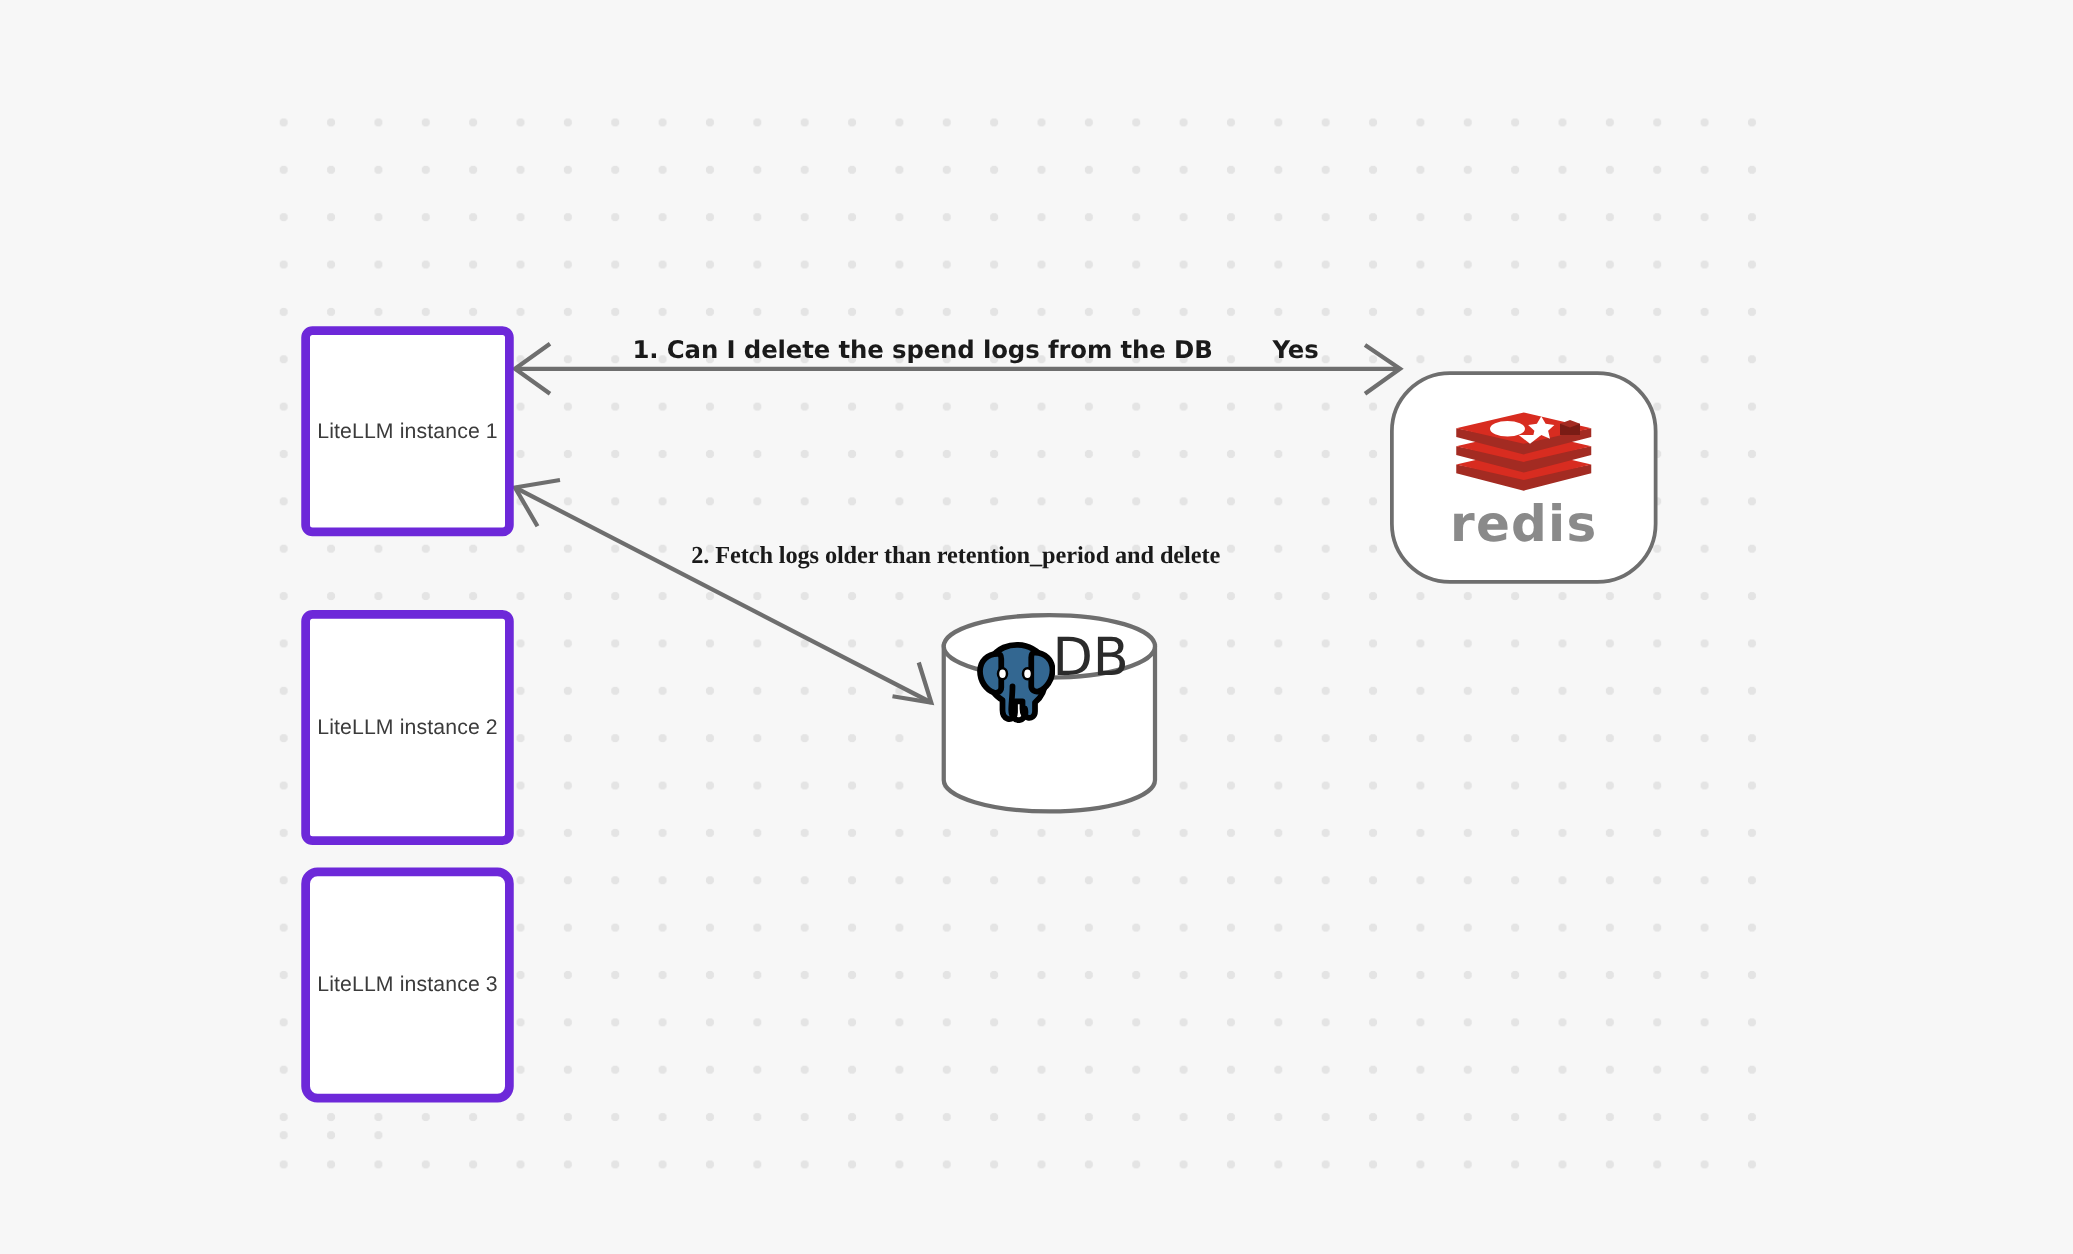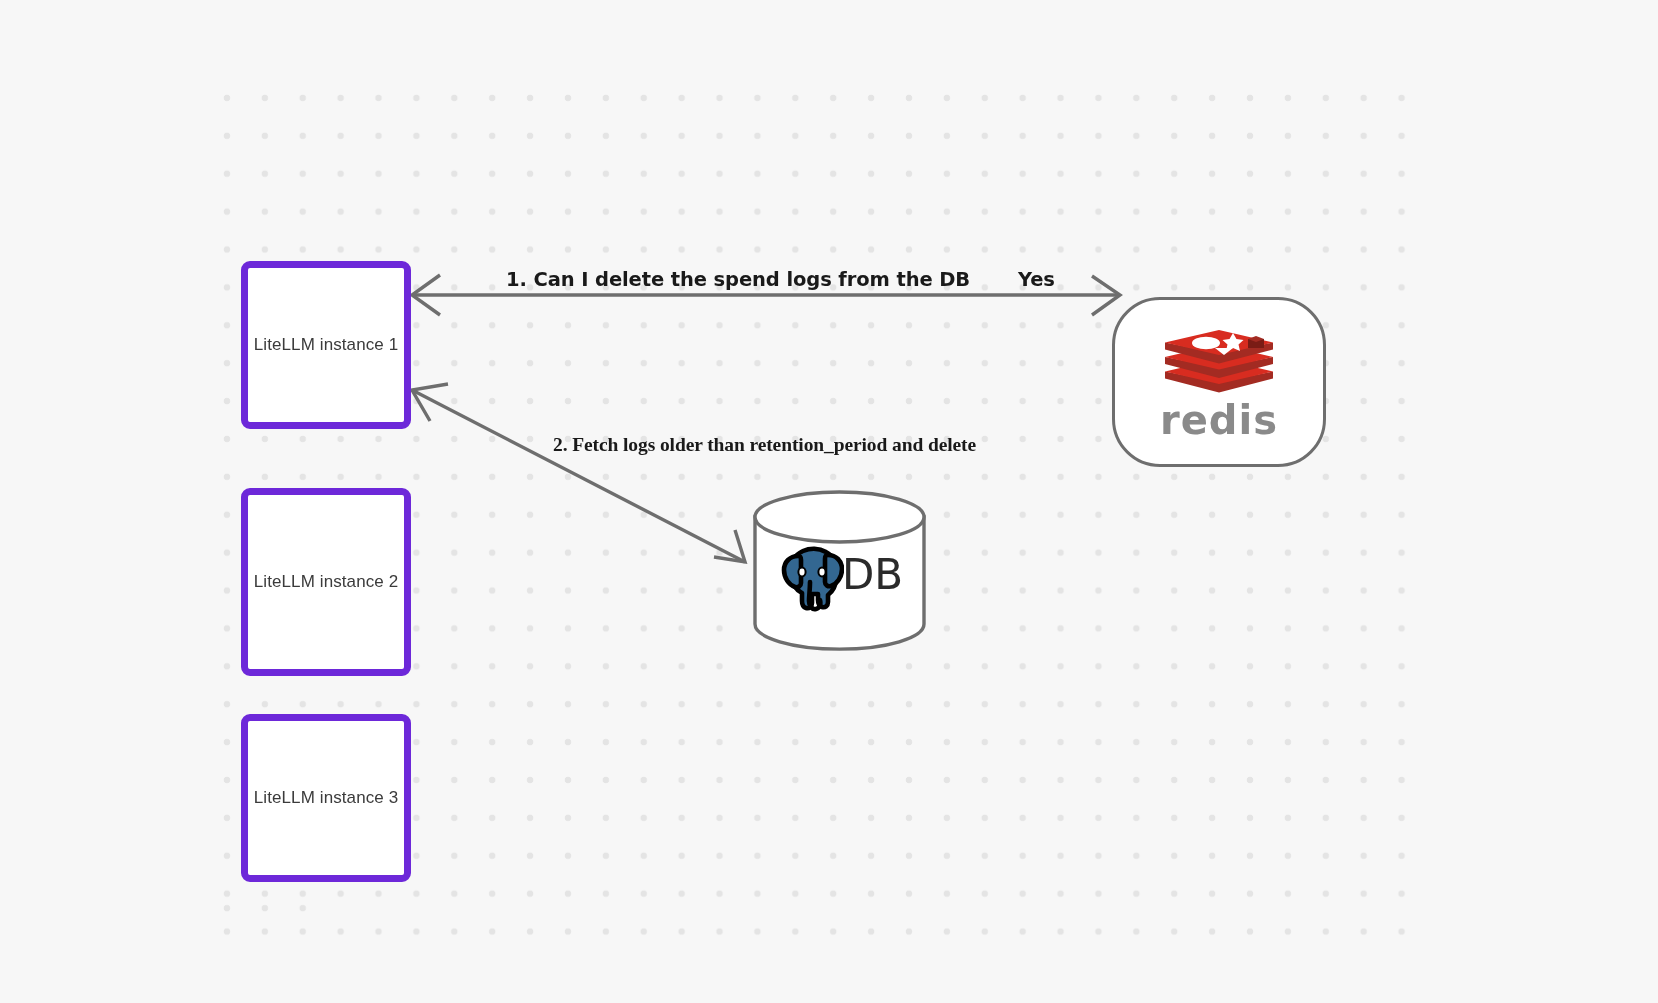--- a/index.html
+++ b/index.html
@@ -57,21 +57,21 @@
   }
   .node-box .node-label {
     font-size: 17px;
     color: #3b3b3b;
     font-family: "Liberation Sans", sans-serif;
     letter-spacing: 0.1px;
   }
 
   #llm-1 { left: 241px; top: 261px; width: 170px; height: 168px; }
   #llm-2 { left: 241px; top: 488px; width: 170px; height: 188px; }
-  #llm-3 { left: 241px; top: 714px; width: 170px; height: 168px; }
+  #llm-3 { left: 241px; top: 694px; width: 170px; height: 188px; border-radius: 13px; }
 
   
   #redis-node {
     position: absolute;
     left: 1112px;
     top: 261px;
     width: 214px;
     height: 170px;
     background: #ffffff;
     border: 3px solid #6e6e6e;
@@ -103,25 +103,24 @@
   
   #db-node {
     position: absolute;
     left: 752px;
     top: 489px;
     width: 175px;
     height: 163px;
   }
   #db-inner-label {
     position: absolute;
-    left: 0; top: 4px;
+    left: 0; top: 16px;
     width: 175px;
     height: 163px;
     display: flex;
-    align-items: center;
     justify-content: center;
   }
   .db-text {
     font-family: "DejaVu Sans", sans-serif;
     font-size: 42px;
     font-weight: 400;
     color: #2b2b2b;
     line-height: 1;
   }
 

